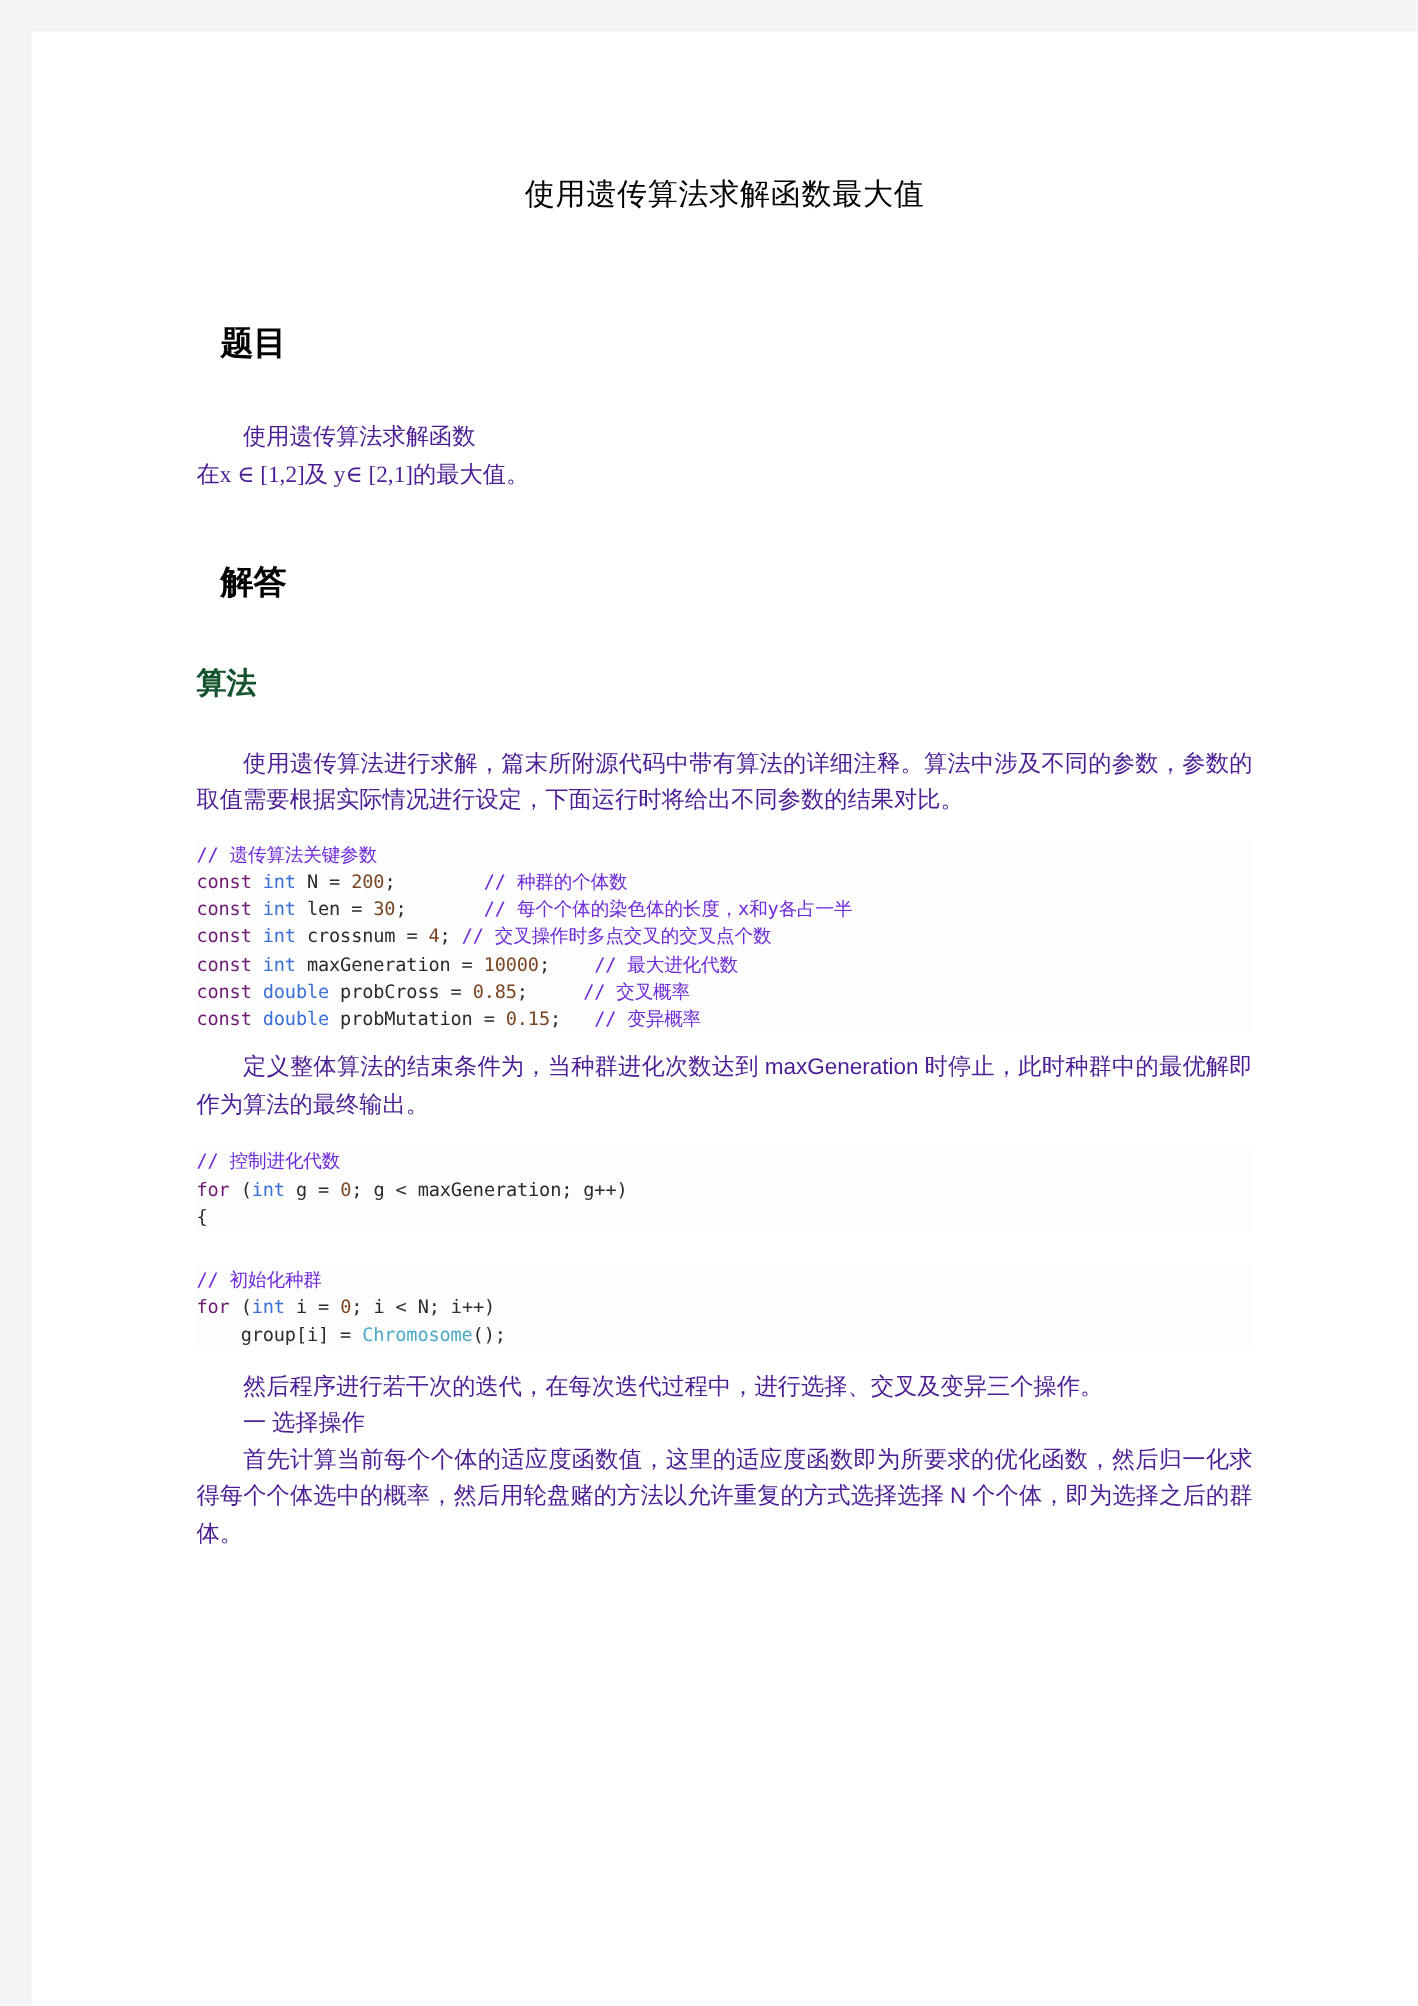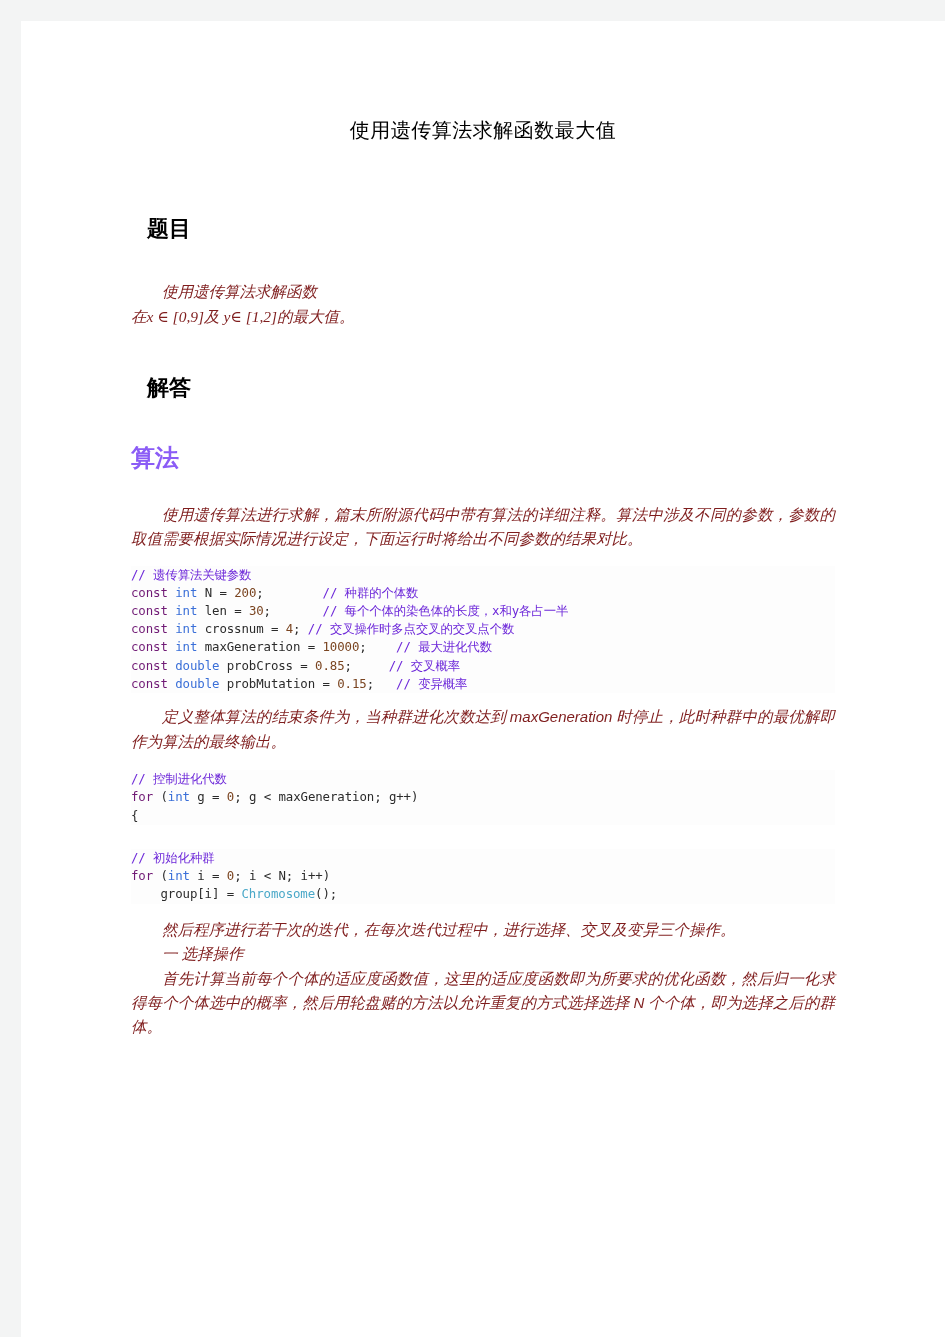--- a/index.html
+++ b/index.html
@@ -55,35 +55,34 @@
     font-weight: bold;
     font-size: 22px;
     line-height: 1.2;
     color: #000;
   }
   h3.sub {
     margin: 0;
     padding: 0;
     font-family: "Liberation Serif", "DejaVu Serif", serif;
     font-weight: bold;
-    font-size: 24px;
+    font-size: 20px;
     line-height: 1.2;
-    color: #8b5cf6;
+    color: #14532d;
   }
 
   
   p.body {
     margin: 0;
     font-family: "Liberation Serif", "DejaVu Serif", serif;
     font-size: 15.5px;
     line-height: 1.58;
-    color: #7f1d1d;
+    color: #4c1d95;
     text-align: justify;
     text-justify: inter-ideograph;
-    font-style: italic;
   }
   p.indent { text-indent: 2em; }
 
   .mono-inline {
     font-family: "Liberation Sans", "DejaVu Sans", sans-serif;
     font-size: 15px;
   }
 
   
   .formula {
@@ -138,21 +137,21 @@
 
     <div class="sp-a"></div>
 
     <h2 class="sec">题目</h2>
 
     <div class="sp-b"></div>
 
     <p class="body indent">使用遗传算法求解函数</p>
 
 
-    <p class="body">在x ∈ [0,9]及 y∈ [1,2]的最大值。</p>
+    <p class="body">在x ∈ [1,2]及 y∈ [2,1]的最大值。</p>
 
     <div class="sp-c"></div>
 
     <h2 class="sec">解答</h2>
 
     <div class="sp-d"></div>
 
     <h3 class="sub">算法</h3>
 
     <div class="sp-e"></div>

